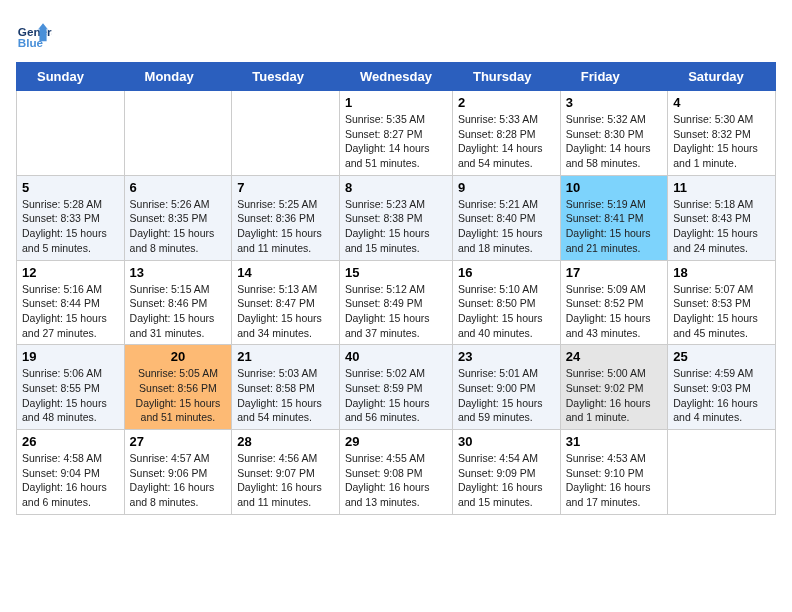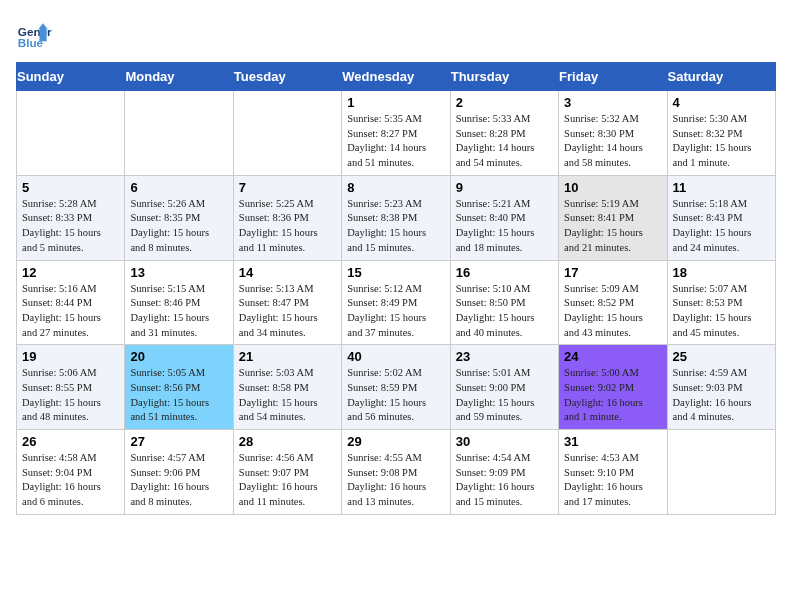--- a/index.html
+++ b/index.html
@@ -38,21 +38,21 @@
       color: #333;
     }
     .calendar {
       width: 100%;
       border-collapse: collapse;
       font-size: 11px;
     }
     .calendar th {
       background: #2b5fbe;
       color: #fff;
-      padding: 6px 0;
+      padding: 6px 20px;
       text-align: left;
       font-size: 13px;
       font-weight: bold;
       border: 1px solid #2b5fbe;
     }
     .calendar td {
       border: 1px solid #ccc;
       vertical-align: top;
       padding: 4px 5px;
       width: 108px;
@@ -65,21 +65,20 @@
     .day-num {
       font-weight: bold;
       font-size: 13px;
       margin-bottom: 2px;
       color: #000;
     }
     .day-info {
       color: #222;
       font-size: 10.5px;
       line-height: 1.4;
-      font-family: Liberation Serif, serif;
     }
     .empty {
       background: #fff !important;
     }
   </style>
 </head>
 <body>
 
 <div class="header">
   <div class="logo">
@@ -143,21 +142,21 @@
           <div class="day-info">Sunrise: 5:25 AM<br>Sunset: 8:36 PM<br>Daylight: 15 hours<br>and 11 minutes.</div>
         </td>
         <td style="background: rgb(240, 244, 250);">
           <div class="day-num">8</div>
           <div class="day-info">Sunrise: 5:23 AM<br>Sunset: 8:38 PM<br>Daylight: 15 hours<br>and 15 minutes.</div>
         </td>
         <td style="background: rgb(240, 244, 250);">
           <div class="day-num">9</div>
           <div class="day-info">Sunrise: 5:21 AM<br>Sunset: 8:40 PM<br>Daylight: 15 hours<br>and 18 minutes.</div>
         </td>
-        <td style="background: #e5e5e5;">
+        <td style="background: #7dd3fc;">
           <div class="day-num">10</div>
           <div class="day-info">Sunrise: 5:19 AM<br>Sunset: 8:41 PM<br>Daylight: 15 hours<br>and 21 minutes.</div>
         </td>
         <td style="background: rgb(240, 244, 250);">
           <div class="day-num">11</div>
           <div class="day-info">Sunrise: 5:18 AM<br>Sunset: 8:43 PM<br>Daylight: 15 hours<br>and 24 minutes.</div>
         </td>
       </tr>
       <tr>
         <td>
@@ -187,37 +186,37 @@
         <td>
           <div class="day-num">18</div>
           <div class="day-info">Sunrise: 5:07 AM<br>Sunset: 8:53 PM<br>Daylight: 15 hours<br>and 45 minutes.</div>
         </td>
       </tr>
       <tr>
         <td style="background: rgb(240, 244, 250);">
           <div class="day-num">19</div>
           <div class="day-info">Sunrise: 5:06 AM<br>Sunset: 8:55 PM<br>Daylight: 15 hours<br>and 48 minutes.</div>
         </td>
-        <td style="background: #7dd3fc;">
+        <td style="background: #fdba74; text-align: center;">
           <div class="day-num">20</div>
           <div class="day-info">Sunrise: 5:05 AM<br>Sunset: 8:56 PM<br>Daylight: 15 hours<br>and 51 minutes.</div>
         </td>
         <td style="background: rgb(240, 244, 250);">
           <div class="day-num">21</div>
           <div class="day-info">Sunrise: 5:03 AM<br>Sunset: 8:58 PM<br>Daylight: 15 hours<br>and 54 minutes.</div>
         </td>
         <td style="background: rgb(240, 244, 250);">
           <div class="day-num">40</div>
           <div class="day-info">Sunrise: 5:02 AM<br>Sunset: 8:59 PM<br>Daylight: 15 hours<br>and 56 minutes.</div>
         </td>
         <td style="background: rgb(240, 244, 250); margin-left: 28px;">
           <div class="day-num">23</div>
           <div class="day-info">Sunrise: 5:01 AM<br>Sunset: 9:00 PM<br>Daylight: 15 hours<br>and 59 minutes.</div>
         </td>
-        <td style="background: #8b5cf6;">
+        <td style="background: #e5e5e5;">
           <div class="day-num">24</div>
           <div class="day-info">Sunrise: 5:00 AM<br>Sunset: 9:02 PM<br>Daylight: 16 hours<br>and 1 minute.</div>
         </td>
         <td style="background: rgb(240, 244, 250);">
           <div class="day-num">25</div>
           <div class="day-info">Sunrise: 4:59 AM<br>Sunset: 9:03 PM<br>Daylight: 16 hours<br>and 4 minutes.</div>
         </td>
       </tr>
       <tr>
         <td>

